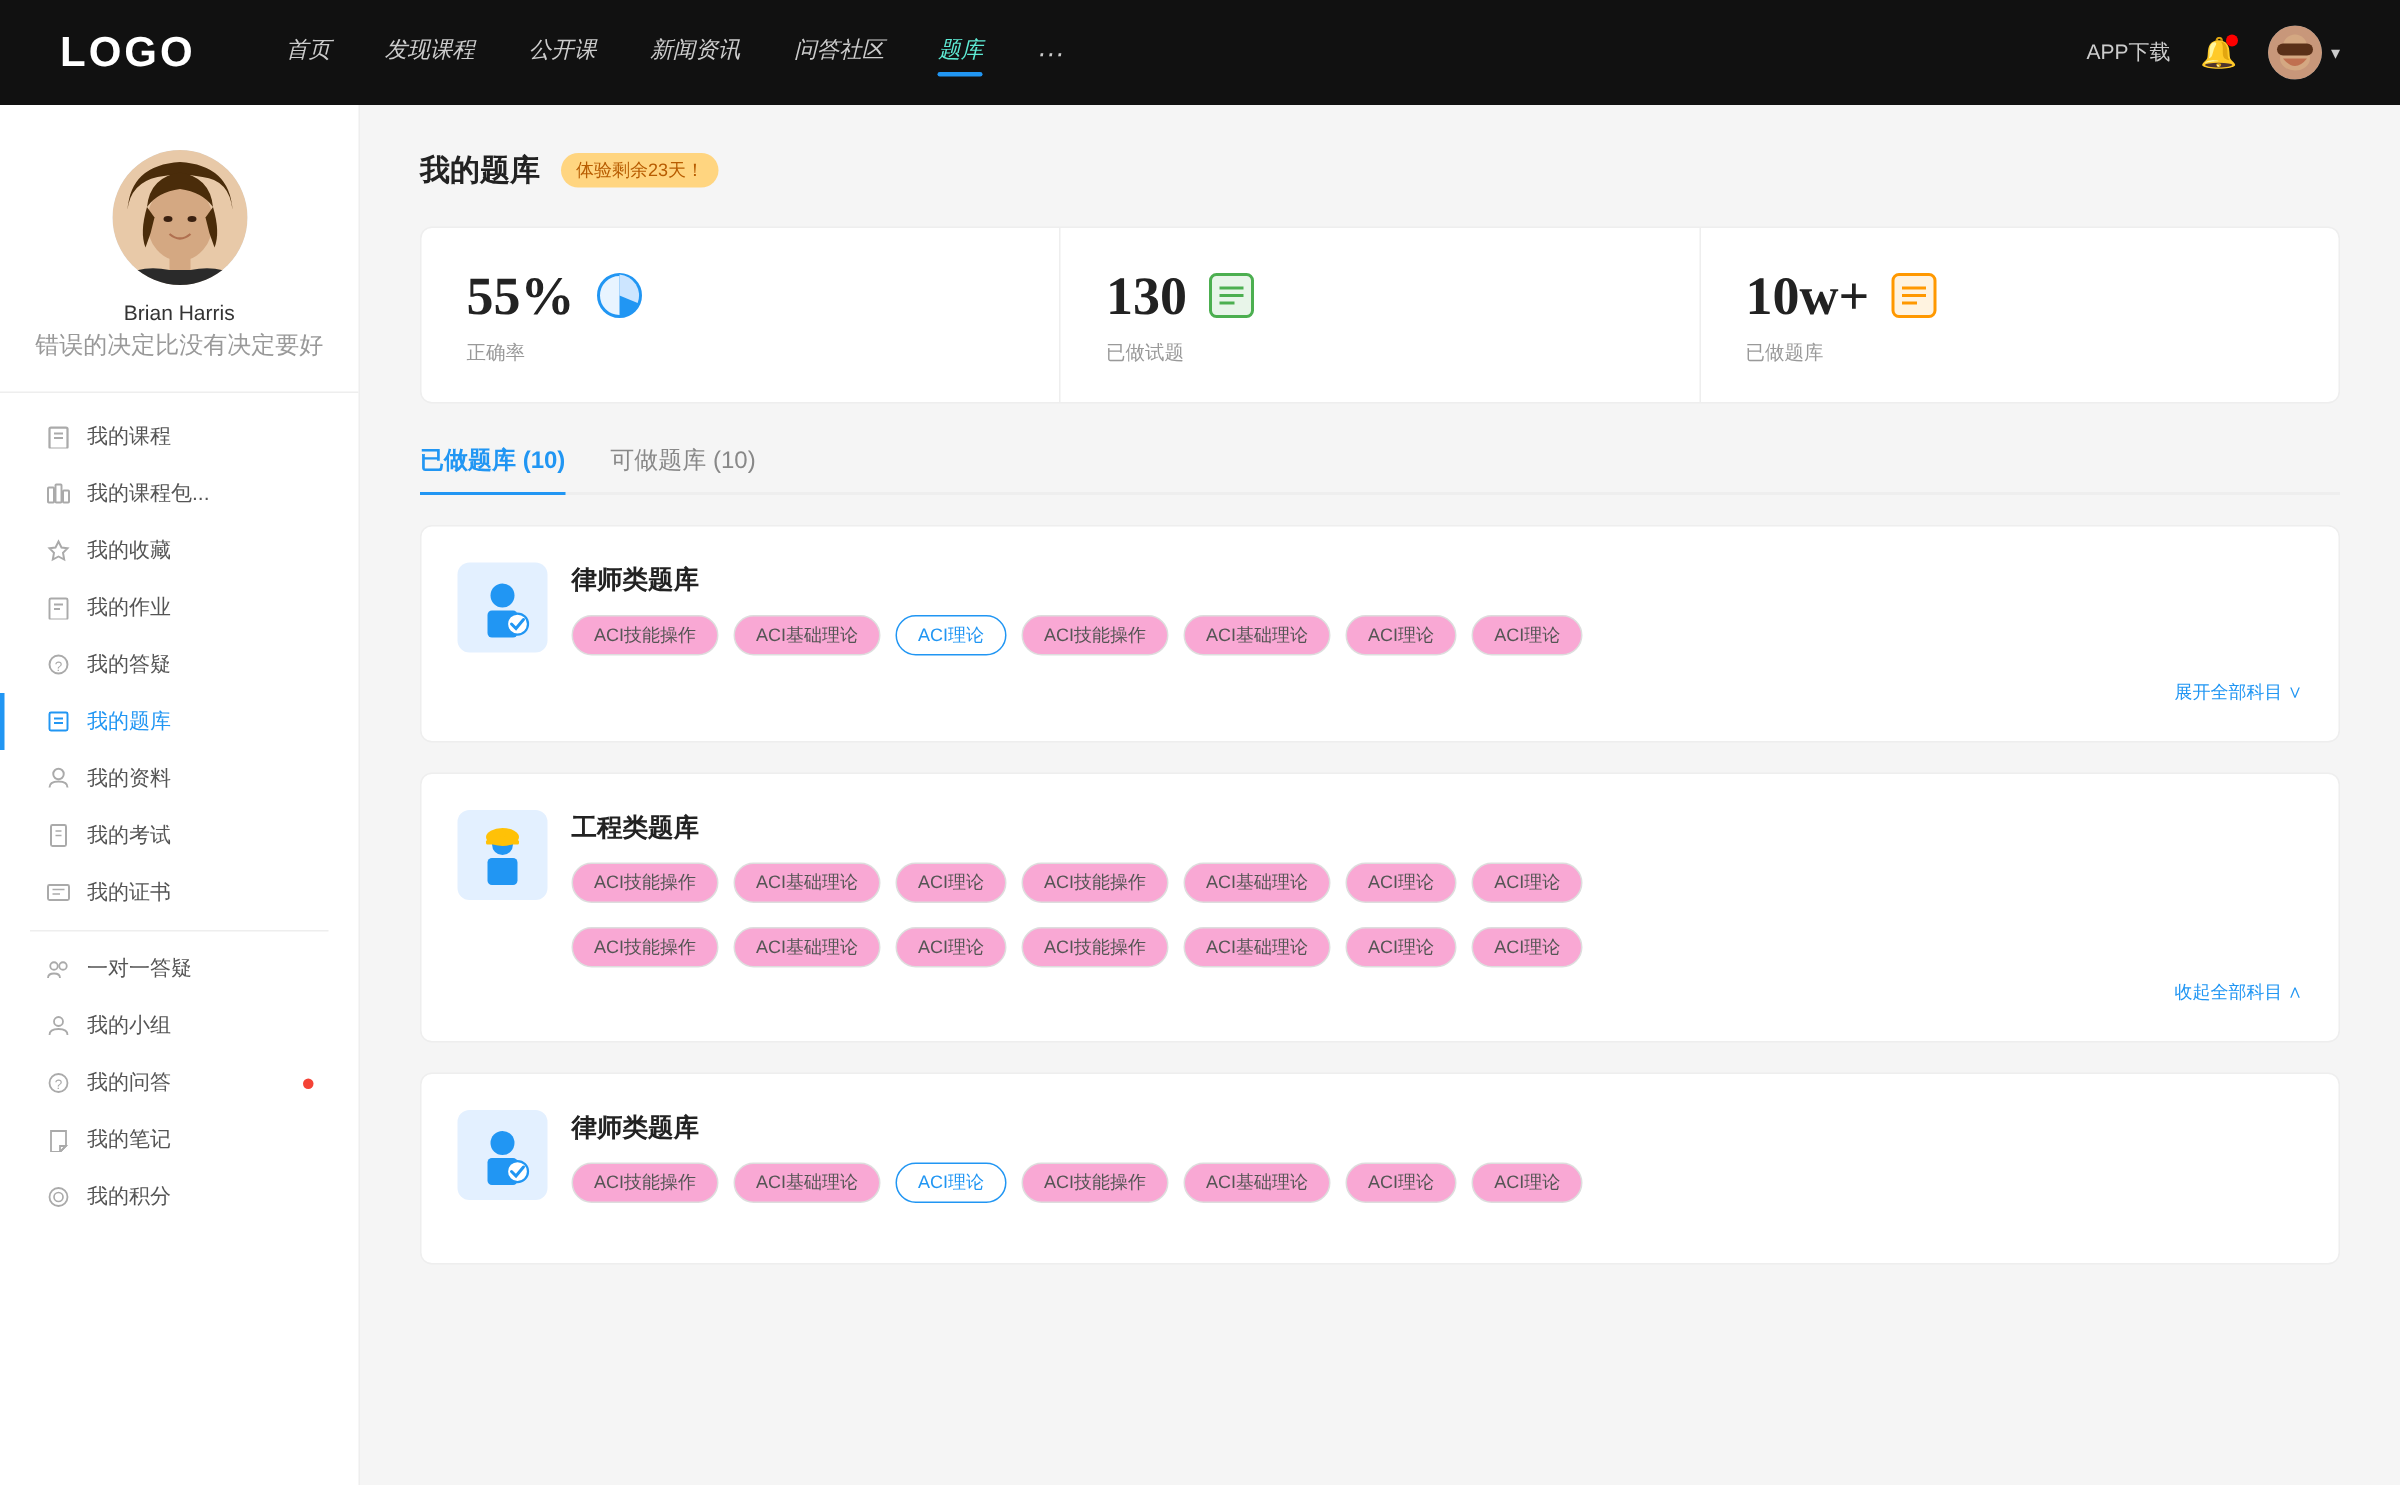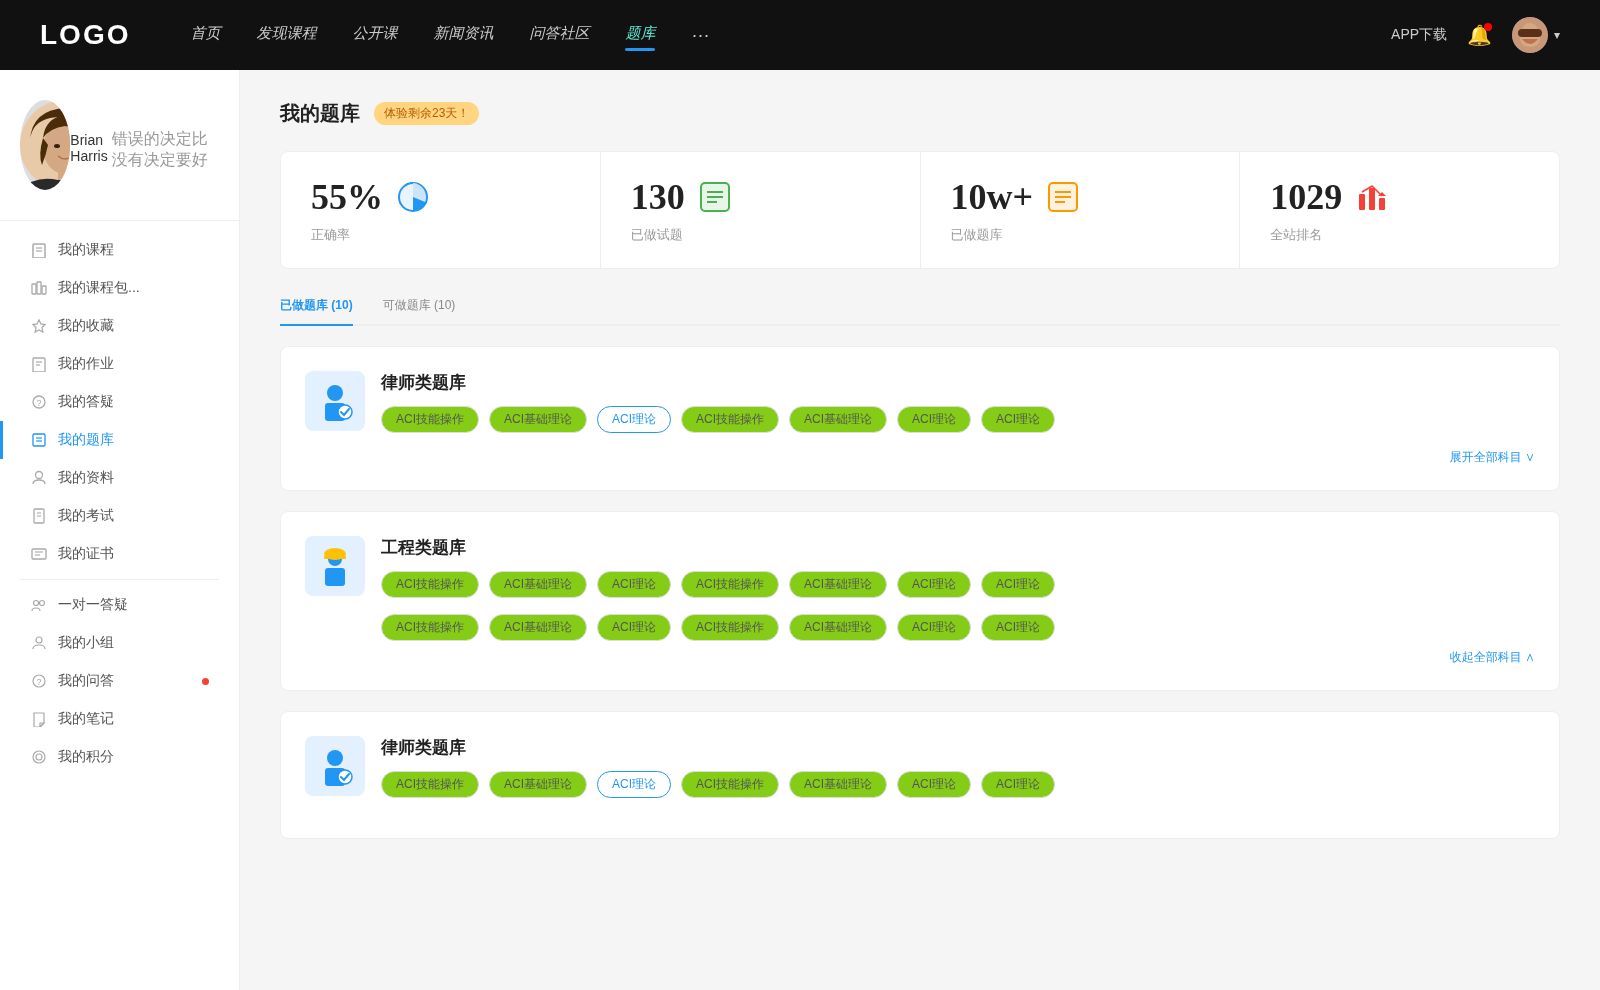--- a/index.html
+++ b/index.html
@@ -96,21 +96,21 @@
     
     .sidebar {
       width: 240px;
       background: #fff;
       padding: 30px 0 20px;
       flex-shrink: 0;
       border-right: 1px solid #eee;
     }
     .profile-section {
       display: flex;
-      flex-direction: row;
+      flex-direction: column;
       align-items: center;
       padding: 0 20px 20px;
       border-bottom: 1px solid #eee;
       margin-bottom: 10px;
     }
     .profile-avatar {
       width: 90px; height: 90px;
       border-radius: 50%;
       background: #ddd;
       overflow: hidden;
@@ -238,21 +238,21 @@
     }
 
     
     .tabs-row {
       display: flex;
       gap: 30px;
       margin-bottom: 20px;
       border-bottom: 2px solid #eee;
     }
     .tab-item {
-      font-size: 12px;
+      font-size: 16px;
       color: #888;
       cursor: pointer;
       padding-bottom: 10px;
       position: relative;
     }
     .tab-item.active {
       color: #2196F3;
       font-weight: 600;
     }
     .tab-item.active::after {
@@ -299,21 +299,21 @@
       gap: 10px;
       align-items: center;
     }
     .tag {
       font-size: 12px;
       padding: 4px 14px;
       border: 1px solid #ddd;
       border-radius: 20px;
       color: #555;
       cursor: pointer;
-      background: #84cc16;
+      background: #f9a8d4;
     }
     .tag.active {
       border-color: #2196F3;
       color: #2196F3;
       background: #fff;
     }
     .bank-expand {
       display: flex;
       justify-content: flex-end;
       font-size: 12px;
@@ -590,35 +590,20 @@
               <rect x="3" y="3" width="28" height="28" rx="4" fill="none" stroke="#FF9800" stroke-width="2"></rect>
               <line x1="9" y1="12" x2="25" y2="12" stroke="#FF9800" stroke-width="2"></line>
               <line x1="9" y1="17" x2="25" y2="17" stroke="#FF9800" stroke-width="2"></line>
               <line x1="9" y1="22" x2="19" y2="22" stroke="#FF9800" stroke-width="2"></line>
             </svg>
           </div>
         </div>
         <span class="stat-label">已做题库</span>
       </div>
 
-      <div class="stat-item">
-        <div class="stat-top">
-          <span class="stat-value">1029</span>
-          <div class="stat-icon">
-            <svg width="34" height="34" viewBox="0 0 34 34">
-              <rect x="4" y="14" width="6" height="16" rx="1" fill="#f44336"></rect>
-              <rect x="14" y="8" width="6" height="22" rx="1" fill="#f44336"></rect>
-              <rect x="24" y="18" width="6" height="12" rx="1" fill="#f44336"></rect>
-              <polyline points="7,12 17,6 27,16" stroke="#f44336" stroke-width="1.5" fill="none"></polyline>
-              <polygon points="27,12 31,16 23,16" fill="#f44336"></polygon>
-            </svg>
-          </div>
-        </div>
-        <span class="stat-label">全站排名</span>
-      </div>
     </div>
 
     <div class="tabs-row">
       <span class="tab-item active">已做题库 (10)</span>
       <span class="tab-item">可做题库 (10)</span>
     </div>
 
     <div class="bank-section">
       <div class="bank-section-header">
         <div class="bank-icon">

